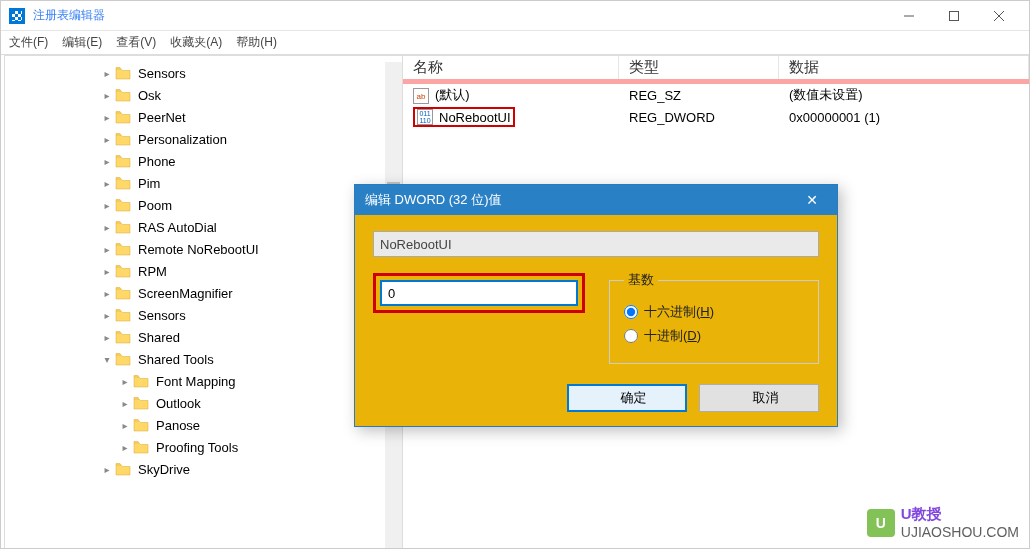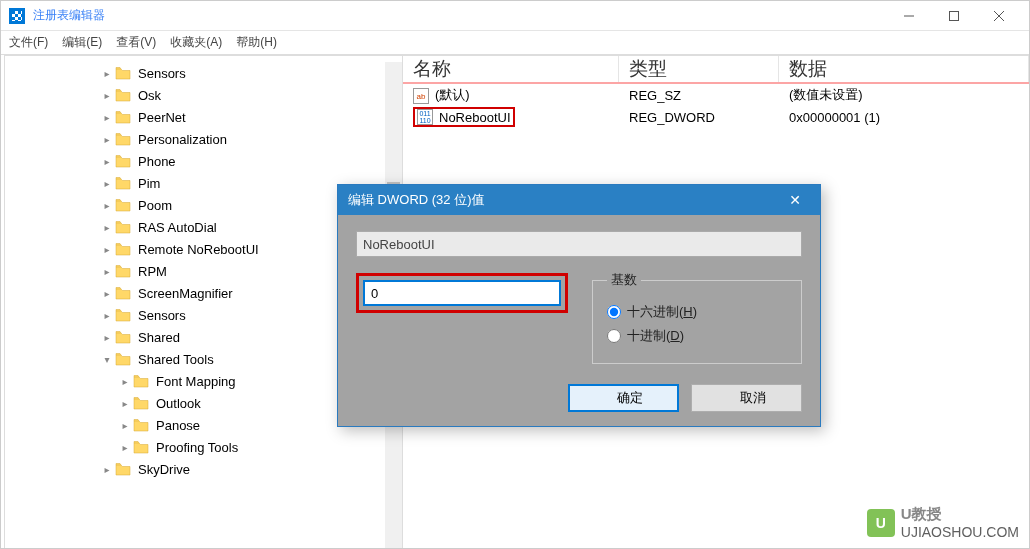--- a/index.html
+++ b/index.html
@@ -28,60 +28,60 @@
 
 .tree-item { display: flex; align-items: center; height: 22px; font-size: 13px; color: #000; cursor: pointer; }
 .tree-item .indent { display: inline-block; }
 .tree-item .twisty { width: 16px; text-align: center; color: #888; font-size: 10px; }
 .tree-item .folder-icon { width: 16px; height: 14px; margin-right: 4px; display: inline-block; }
 .tree-item.selected .label { background: #cde8ff; border: 1px dotted #3399ff; padding: 0 2px; }
 .tree-item .label { padding: 0 3px; }
 
 
 .list-panel { flex: 1; background: #fff; border-left: 1px solid #ddd; border-top: 1px solid #ddd; display: flex; flex-direction: column; }
-.list-header { display: flex; height: 28px; align-items: center; border-bottom: 2px solid #fca5a5; font-size: 19px; color: #333; }
+.list-header { display: flex; height: 28px; align-items: center; border-bottom: 5px solid #fca5a5; font-size: 15px; color: #333; }
 .list-header .col { padding: 0 10px; border-right: 1px solid #e5e5e5; height: 100%; display: flex; align-items: center; }
 .list-rows { position: relative; }
 .list-row { display: flex; height: 22px; align-items: center; font-size: 13px; color: #000; }
 .list-row .cell { padding: 0 10px; overflow: hidden; white-space: nowrap; }
 .regsz-icon, .dword-icon { width: 16px; height: 16px; margin-right: 6px; display: inline-flex; align-items: center; justify-content: center; font-size: 8px; border: 1px solid #999; background: #fff; }
 .regsz-icon { color: #d04000; }
 .dword-icon { color: #0060c0; font-size: 7px; line-height: 1; flex-direction: column; }
 .highlight-box { border: 2px solid #d00000; display: inline-flex; align-items: center; padding: 0 2px; }
 
 
-.dialog { position: absolute; left: 336px; top: 183px; width: 484px; background: #a3a3a3; border: 1px solid #2a7abf; box-shadow: 4px 4px 14px rgba(0,0,0,0.25); }
+.dialog { position: absolute; left: 353px; top: 183px; width: 484px; background: #eab308; border: 1px solid #2a7abf; box-shadow: 4px 4px 14px rgba(0,0,0,0.25); }
 .dialog-title { height: 30px; background: #2a80c4; color: #fff; display: flex; align-items: center; padding: 0 10px; font-size: 13px; }
 .dialog-title .dtitle { flex: 1; }
 .dialog-title .dclose { width: 30px; text-align: center; cursor: pointer; font-size: 14px; }
 .dialog-body { padding: 16px 18px 14px 18px; font-size: 13px; color: #222; }
 .dialog-body .row { margin-bottom: 6px; }
 .dialog-body .txt-input { width: 100%; height: 26px; background: #eaeaea; border: 1px solid #aaa; padding: 0 6px; font-size: 13px; color: #444; }
 .dialog-body .txt-input.editable { background: #fff; color: #000; }
 .field-group { margin-top: 14px; }
 .flex-mid { display: flex; gap: 24px; align-items: flex-start; }
 .left-col { flex: 1; }
 .fieldset { border: 1px solid #ccc; padding: 8px 14px 12px 14px; width: 210px; }
 .fieldset legend { font-size: 13px; padding: 0 4px; margin-top: 44px; }
 .radio-row { display: flex; align-items: center; gap: 6px; margin: 6px 0; font-size: 13px; }
 .radio-row input { width: 14px; height: 14px; }
 .dialog-buttons { display: flex; justify-content: flex-end; gap: 12px; margin-top: 20px; }
-.dialog-buttons button { width: 111px; height: 28px; background: #e1e1e1; border: 1px solid #adadad; font-size: 13px; cursor: pointer; padding-left: 13px; }
+.dialog-buttons button { width: 120px; height: 28px; background: #e1e1e1; border: 1px solid #adadad; font-size: 13px; cursor: pointer; padding-left: 13px; }
 .dialog-buttons button.primary { border: 2px solid #0078d7; background: #e5f1fb; }
 .value-highlight { border: 3px solid #d00000; padding: 4px; margin-top: 2px; }
 .value-highlight .txt-input { border: 2px solid #0078d7; }
 
 .folder-svg { fill: #ffd868; stroke: #d6a935; stroke-width: 0.5; }
 
 .underline-key { text-decoration: underline; }
 
 .watermark { position: absolute; right: 10px; bottom: 8px; display: flex; align-items: center; gap: 6px; opacity: 0.85; }
 .watermark .wm-badge { width: 28px; height: 28px; background: #6db83a; border-radius: 4px; display: flex; align-items: center; justify-content: center; color: #fff; font-weight: bold; font-size: 14px; }
 .watermark .wm-text { color: #444; font-size: 12px; }
-.watermark .wm-text b { font-size: 15px; color: #737373; }
+.watermark .wm-text b { font-size: 15px; color: #6d28d9; }
 </style>
 </head>
 <body>
 
 <div class="titlebar">
   <span class="app-icon"></span>
   <span class="title">注册表编辑器</span>
   <div class="win-controls">
     <div class="win-btn">
         <svg viewBox="0 0 10 10">

